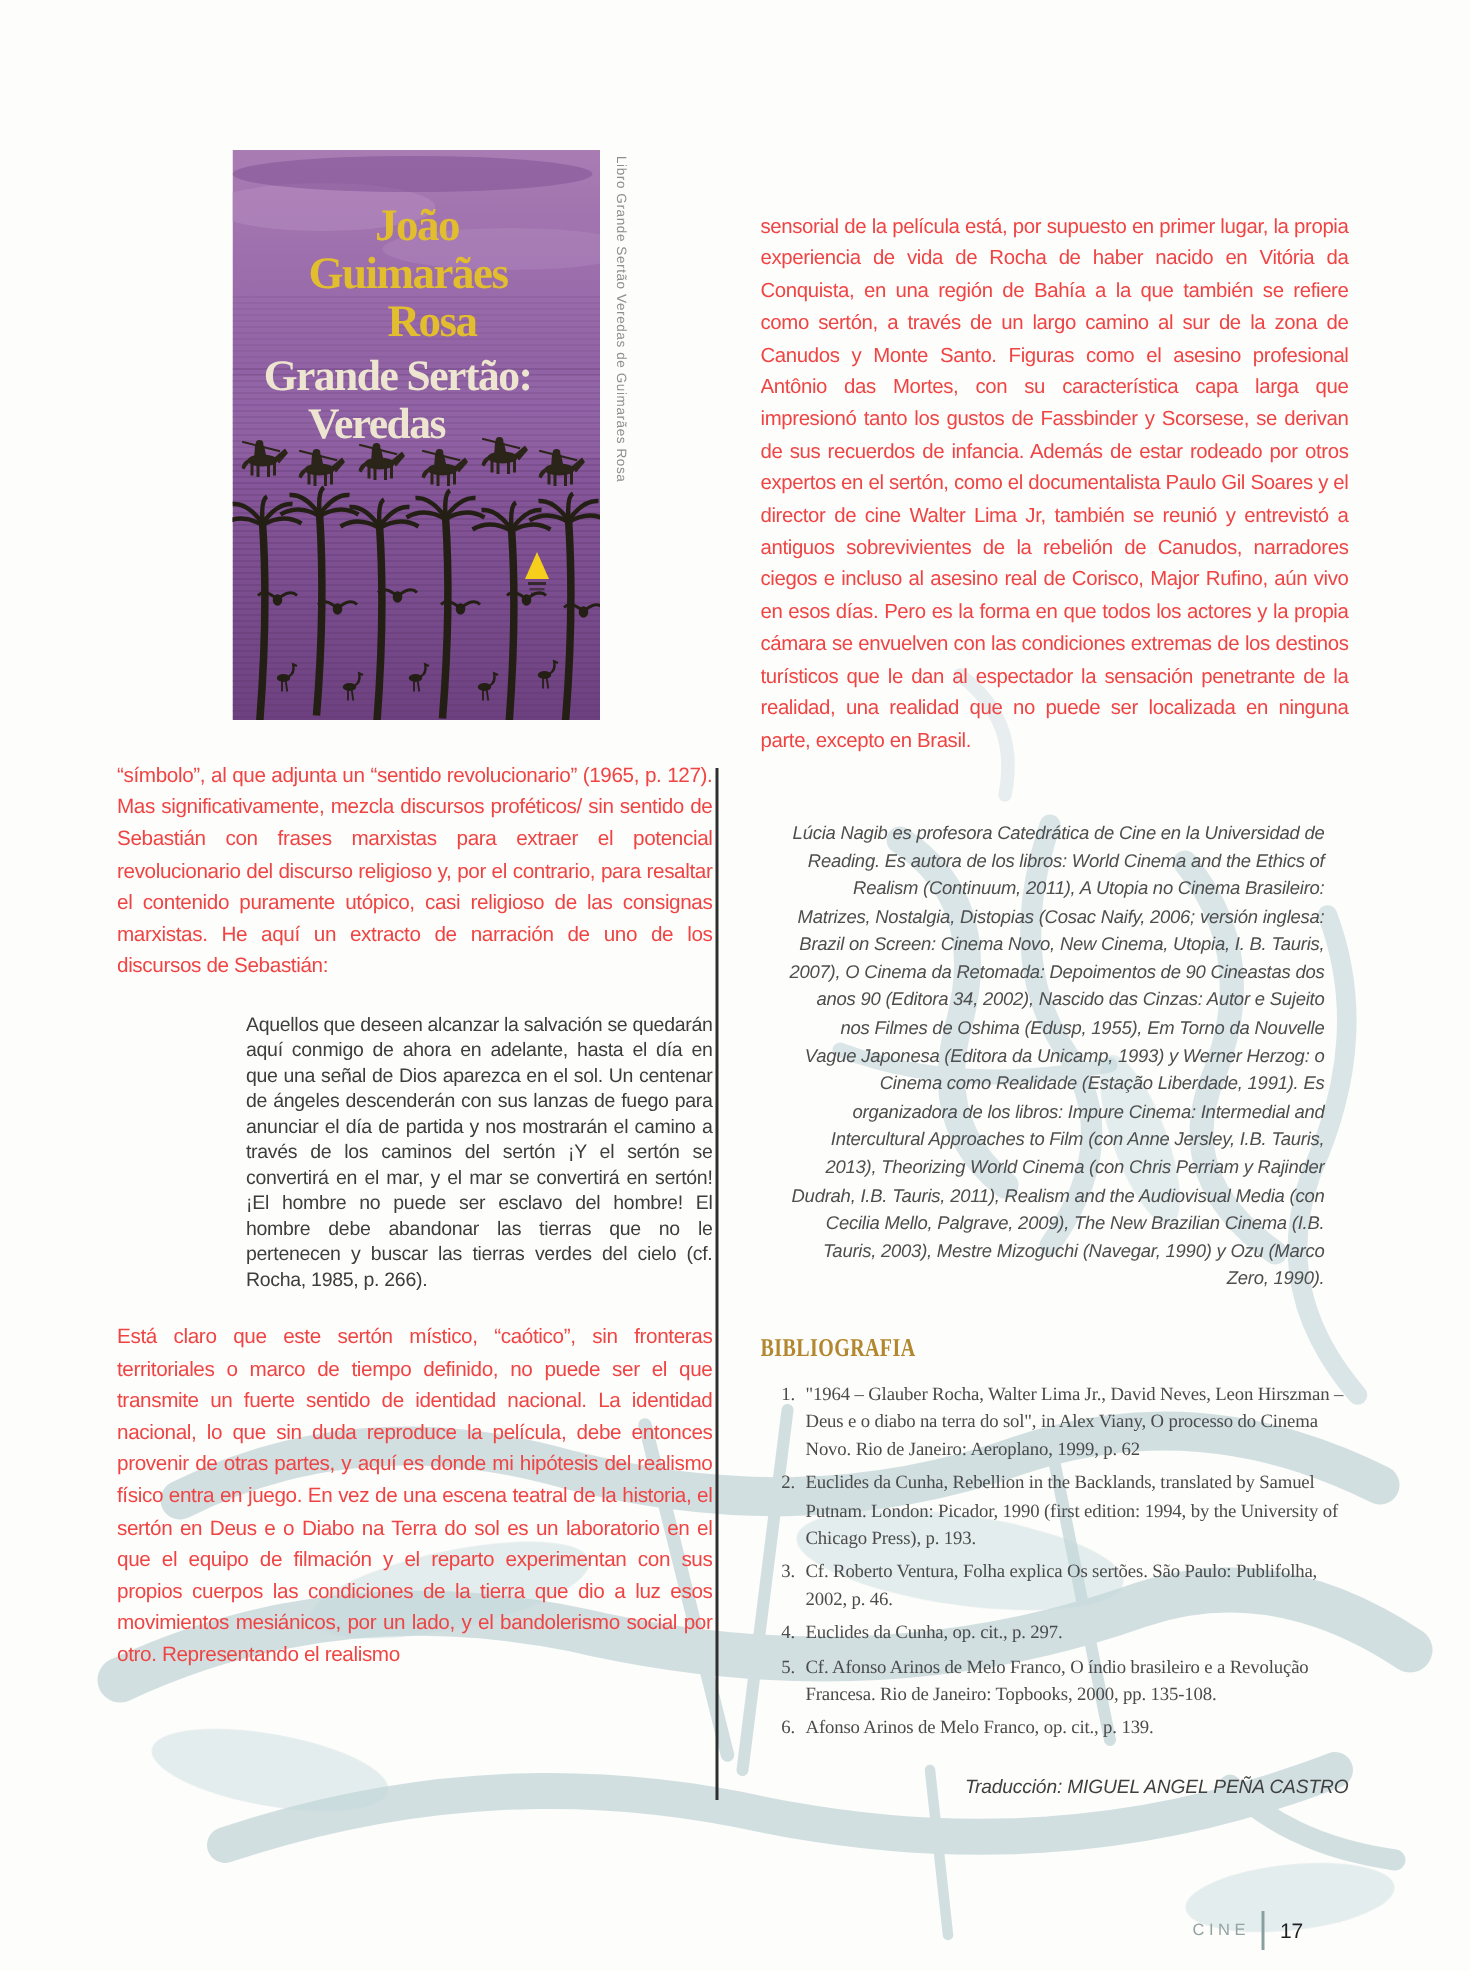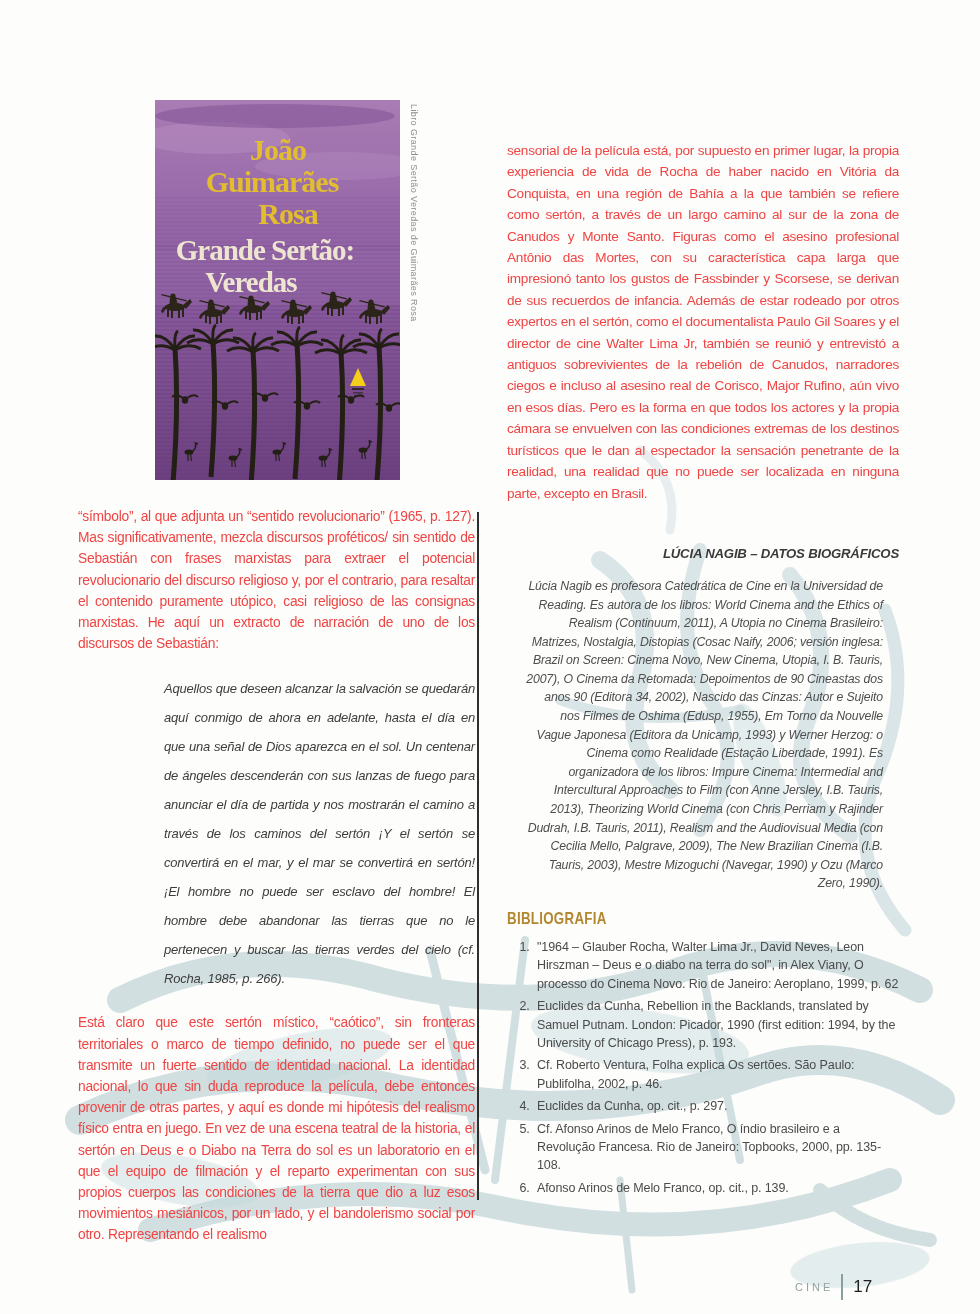--- a/index.html
+++ b/index.html
@@ -23,35 +23,35 @@
   .left-col{position:absolute; left:78px; top:506px; width:397px;}
   .right-col{position:absolute; left:507px; top:140px; width:392px;}
   .col-divider{position:absolute; left:477px; top:512px; width:2px; height:688px; background:#2e2e2e;}
 
   .body-par{
     margin:0; text-align:justify;
     font-size:13.8px; line-height:21.2px; letter-spacing:-0.25px; color:#ef4444;
   }
   .quote-par{
     margin:20px 0 0 86px; text-align:justify;
-    font-size:13px; line-height:29px; letter-spacing:-0.2px; color:#3d3d3d;font-style:italic;
+    font-size:13px; line-height:17px; letter-spacing:-0.2px; color:#3d3d3d;
   }
   .left-col .par2{margin-top:19px;}
   .em{}
 
   
   .bio{margin-top:42px; text-align:right; font-style:italic; color:#4e4e4e;}
   .bio-heading{
     margin:0 0 4px 0; font-size:13.2px; font-weight:bold; font-style:italic;
     color:#3a3a3a; letter-spacing:-0.2px;
   }
   .bio-text{margin:16px; font-size:12.3px; line-height:18.6px; letter-spacing:-0.15px;}
 
   
-  .biblio{margin-top:18px;}
+  .biblio{margin-top:30px;font-family:Liberation Serif, serif;}
   .biblio-heading{
     margin:0 0 10px 0; font-size:14.5px; font-weight:bold; letter-spacing:.3px;
     color:#b2872f; display:inline-block; transform:scale(.92,1.18); transform-origin:left bottom;
   }
   .biblio-list{
     margin:0; padding:0 0 0 26px; color:#4b4b4b;
     font-size:12.5px; line-height:18.4px; letter-spacing:-0.1px;
   }
   .biblio-list li{margin:0 0 4px 0; padding-left:4px; text-align:left;}
 
@@ -60,21 +60,21 @@
     font-size:12.8px; color:#3f3f3f; letter-spacing:-0.1px;
   }
 
   
   .footer{position:absolute; left:795px; top:1272px; width:110px; height:30px; z-index:2;
           display:flex; align-items:center;}
   .footer-section{
     font-size:11px; letter-spacing:3px; color:#93a3a3;
   }
   .footer-bar{width:2px; height:26px; background:#8aa0a0; margin:0 10px 0 8px;}
-  .footer-page{font-size:17px; color:#1f1f1f;}
+  .footer-page{font-size:14px; color:#1f1f1f;}
 </style>
 </head>
 <body>
 
 <div class="page">
 
   <svg class="watermark" viewBox="0 0 980 1314" preserveAspectRatio="none" aria-hidden="true">
     <g stroke="#b7cdd2" fill="none" stroke-linecap="round" opacity="0.5">
       <path d="M600,560 q60,40 40,120 q-20,70 30,110" stroke-width="18"></path>
       <path d="M700,550 q-30,90 10,150 q40,60 -10,130" stroke-width="14"></path>
@@ -215,36 +215,36 @@
     <div class="left-col">
       <p class="body-par">“símbolo”, al que adjunta un “sentido revolucionario” (1965, p. 127). Mas significativamente, mezcla discursos proféticos/ sin sentido de Sebastián con frases marxistas para extraer el potencial revolucionario del discurso religioso y, por el contrario, para resaltar el contenido puramente utópico, casi religioso de las consignas marxistas. He aquí un extracto de narración de uno de los discursos de Sebastián:</p>
       <p class="body-par quote-par">Aquellos que deseen alcanzar la salvación se quedarán aquí conmigo de ahora en adelante, hasta el día en que una señal de Dios aparezca en el sol. Un centenar de ángeles descenderán con sus lanzas de fuego para anunciar el día de partida y nos mostrarán el camino a través de los caminos del sertón ¡Y el sertón se convertirá en el mar, y el mar se convertirá en sertón! ¡El hombre no puede ser esclavo del hombre! El hombre debe abandonar las tierras que no le pertenecen y buscar las tierras verdes del cielo (cf. Rocha, 1985, p. 266).</p>
       <p class="body-par par2"><span>Está claro que este sertón místico, “caótico”, sin fronteras territoriales o marco de tiempo definido, no puede ser el que transmite un fuerte sentido de identidad nacional. La identidad nacional, lo que sin duda reproduce la película, debe entonces provenir de otras partes, y aquí es donde mi hipótesis del realismo físico entra en juego. En vez de una escena teatral de la historia, el sertón en </span><span class="em">Deus e o Diabo na Terra do sol</span><span> es un laboratorio en el que el equipo de filmación y el reparto experimentan con sus propios cuerpos las condiciones de la tierra que dio a luz esos movimientos mesiánicos, por un lado, y el bandolerismo social por otro. Representando el realismo</span></p>
     </div>
 
     <div class="right-col">
       <p class="body-par" style="font-size:13.6px; line-height:21.4px;">sensorial de la película está, por supuesto en primer lugar, la propia experiencia de vida de Rocha de haber nacido en Vitória da Conquista, en una región de Bahía a la que también se refiere como sertón, a través de un largo camino al sur de la zona de Canudos y Monte Santo. Figuras como el asesino profesional Antônio das Mortes, con su característica capa larga que impresionó tanto los gustos de Fassbinder y Scorsese, se derivan de sus recuerdos de infancia. Además de estar rodeado por otros expertos en el sertón, como el documentalista Paulo Gil Soares y el director de cine Walter Lima Jr, también se reunió y entrevistó a antiguos sobrevivientes de la rebelión de Canudos, narradores ciegos e incluso al asesino real de Corisco, Major Rufino, aún vivo en esos días. Pero es la forma en que todos los actores y la propia cámara se envuelven con las condiciones extremas de los destinos turísticos que le dan al espectador la sensación penetrante de la realidad, una realidad que no puede ser localizada en ninguna parte, excepto en Brasil.</p>
 
       <div class="bio">
-        <p class="bio-heading">LÚCIA NAGIB – DATOS BIOGRÁFICOS</p>
         <p class="bio-text">Lúcia Nagib es profesora Catedrática de Cine en la Universidad de Reading. Es autora de los libros: World Cinema and the Ethics of Realism (Continuum, 2011), A Utopia no Cinema Brasileiro: Matrizes, Nostalgia, Distopias (Cosac Naify, 2006; versión inglesa: Brazil on Screen: Cinema Novo, New Cinema, Utopia, I. B. Tauris, 2007), O Cinema da Retomada: Depoimentos de 90 Cineastas dos anos 90 (Editora 34, 2002), Nascido das Cinzas: Autor e Sujeito nos Filmes de Oshima (Edusp, 1955), Em Torno da Nouvelle Vague Japonesa (Editora da Unicamp, 1993) y Werner Herzog: o Cinema como Realidade (Estação Liberdade, 1991). Es organizadora de los libros: Impure Cinema: Intermedial and Intercultural Approaches to Film (con Anne Jersley, I.B. Tauris, 2013), Theorizing World Cinema (con Chris Perriam y Rajinder Dudrah, I.B. Tauris, 2011), Realism and the Audiovisual Media (con Cecilia Mello, Palgrave, 2009), The New Brazilian Cinema (I.B. Tauris, 2003), Mestre Mizoguchi (Navegar, 1990) y Ozu (Marco Zero, 1990).</p>
       </div>
 
       <div class="biblio">
         <p class="biblio-heading">BIBLIOGRAFIA</p>
         <ol class="biblio-list">
             <li>"1964 – Glauber Rocha, Walter Lima Jr., David Neves, Leon Hirszman – Deus e o diabo na terra do sol", in Alex Viany, O processo do Cinema Novo. Rio de Janeiro: Aeroplano, 1999, p. 62</li>
             <li>Euclides da Cunha, Rebellion in the Backlands, translated by Samuel Putnam. London: Picador, 1990 (first edition: 1994, by the University of Chicago Press), p. 193.</li>
             <li>Cf. Roberto Ventura, Folha explica Os sertões. São Paulo: Publifolha, 2002, p. 46.</li>
             <li>Euclides da Cunha, op. cit., p. 297.</li>
             <li>Cf. Afonso Arinos de Melo Franco, O índio brasileiro e a Revolução Francesa. Rio de Janeiro: Topbooks, 2000, pp. 135-108.</li>
             <li>Afonso Arinos de Melo Franco, op. cit., p. 139.</li>
           </ol>
       </div>
 
+      <p class="translation">Traducción: MIGUEL ANGEL PEÑA CASTRO</p>
     </div>
 
     <div class="footer">
       <span class="footer-section">CINE</span>
       <span class="footer-bar"></span>
       <span class="footer-page">17</span>
     </div>
 
   </div>
 </div>

